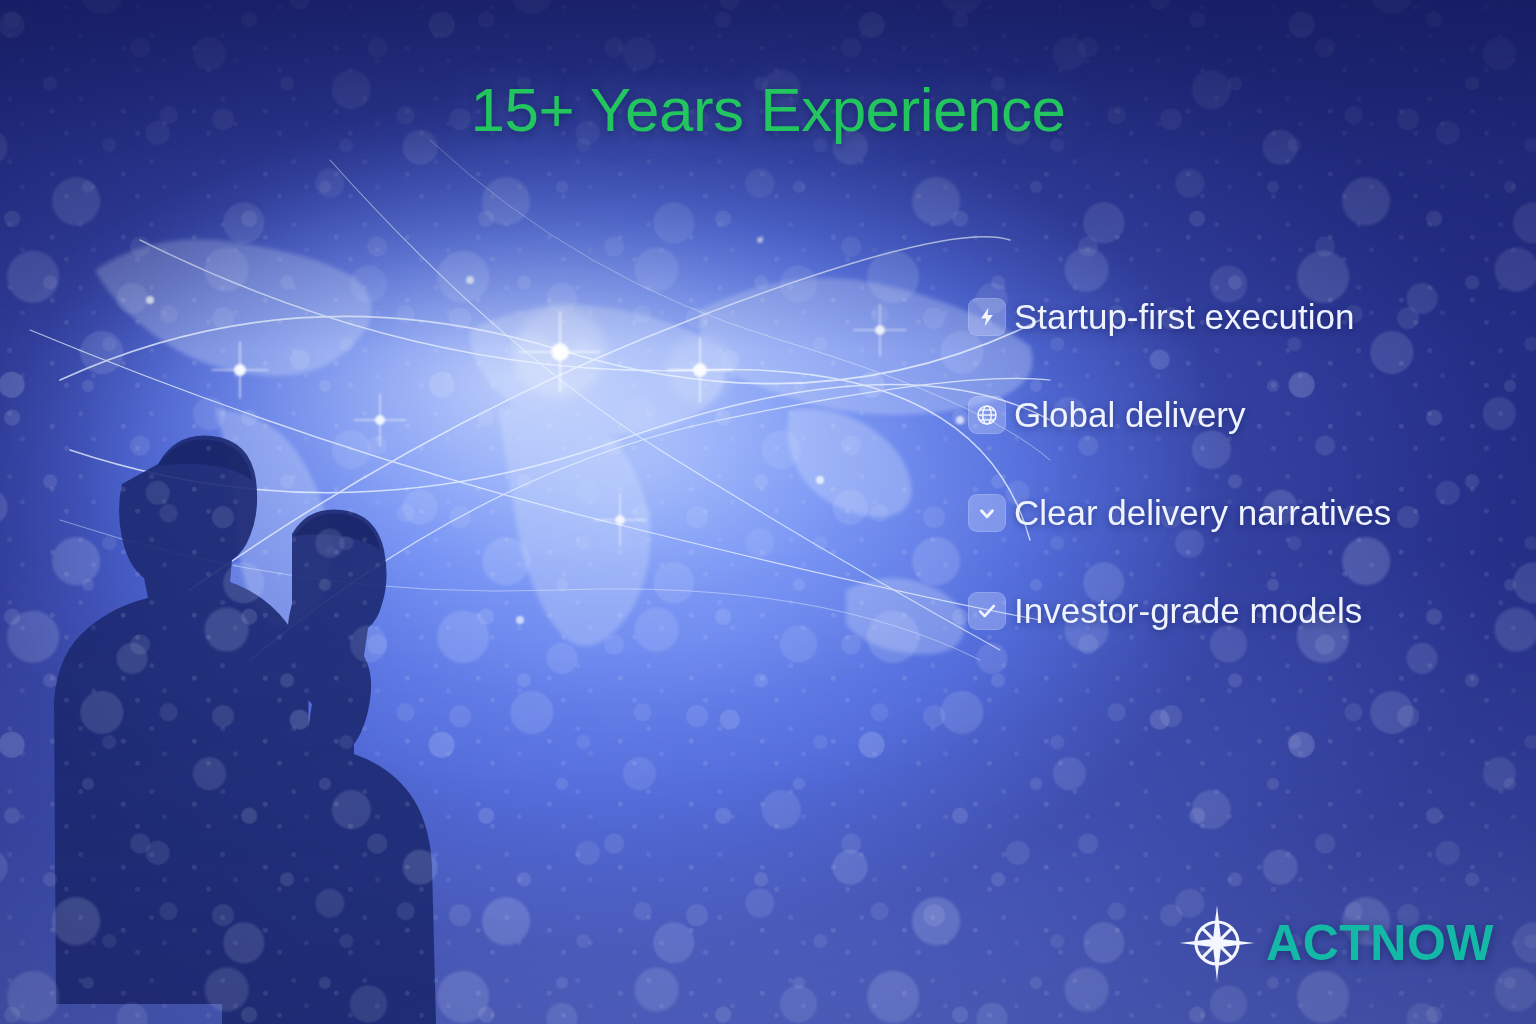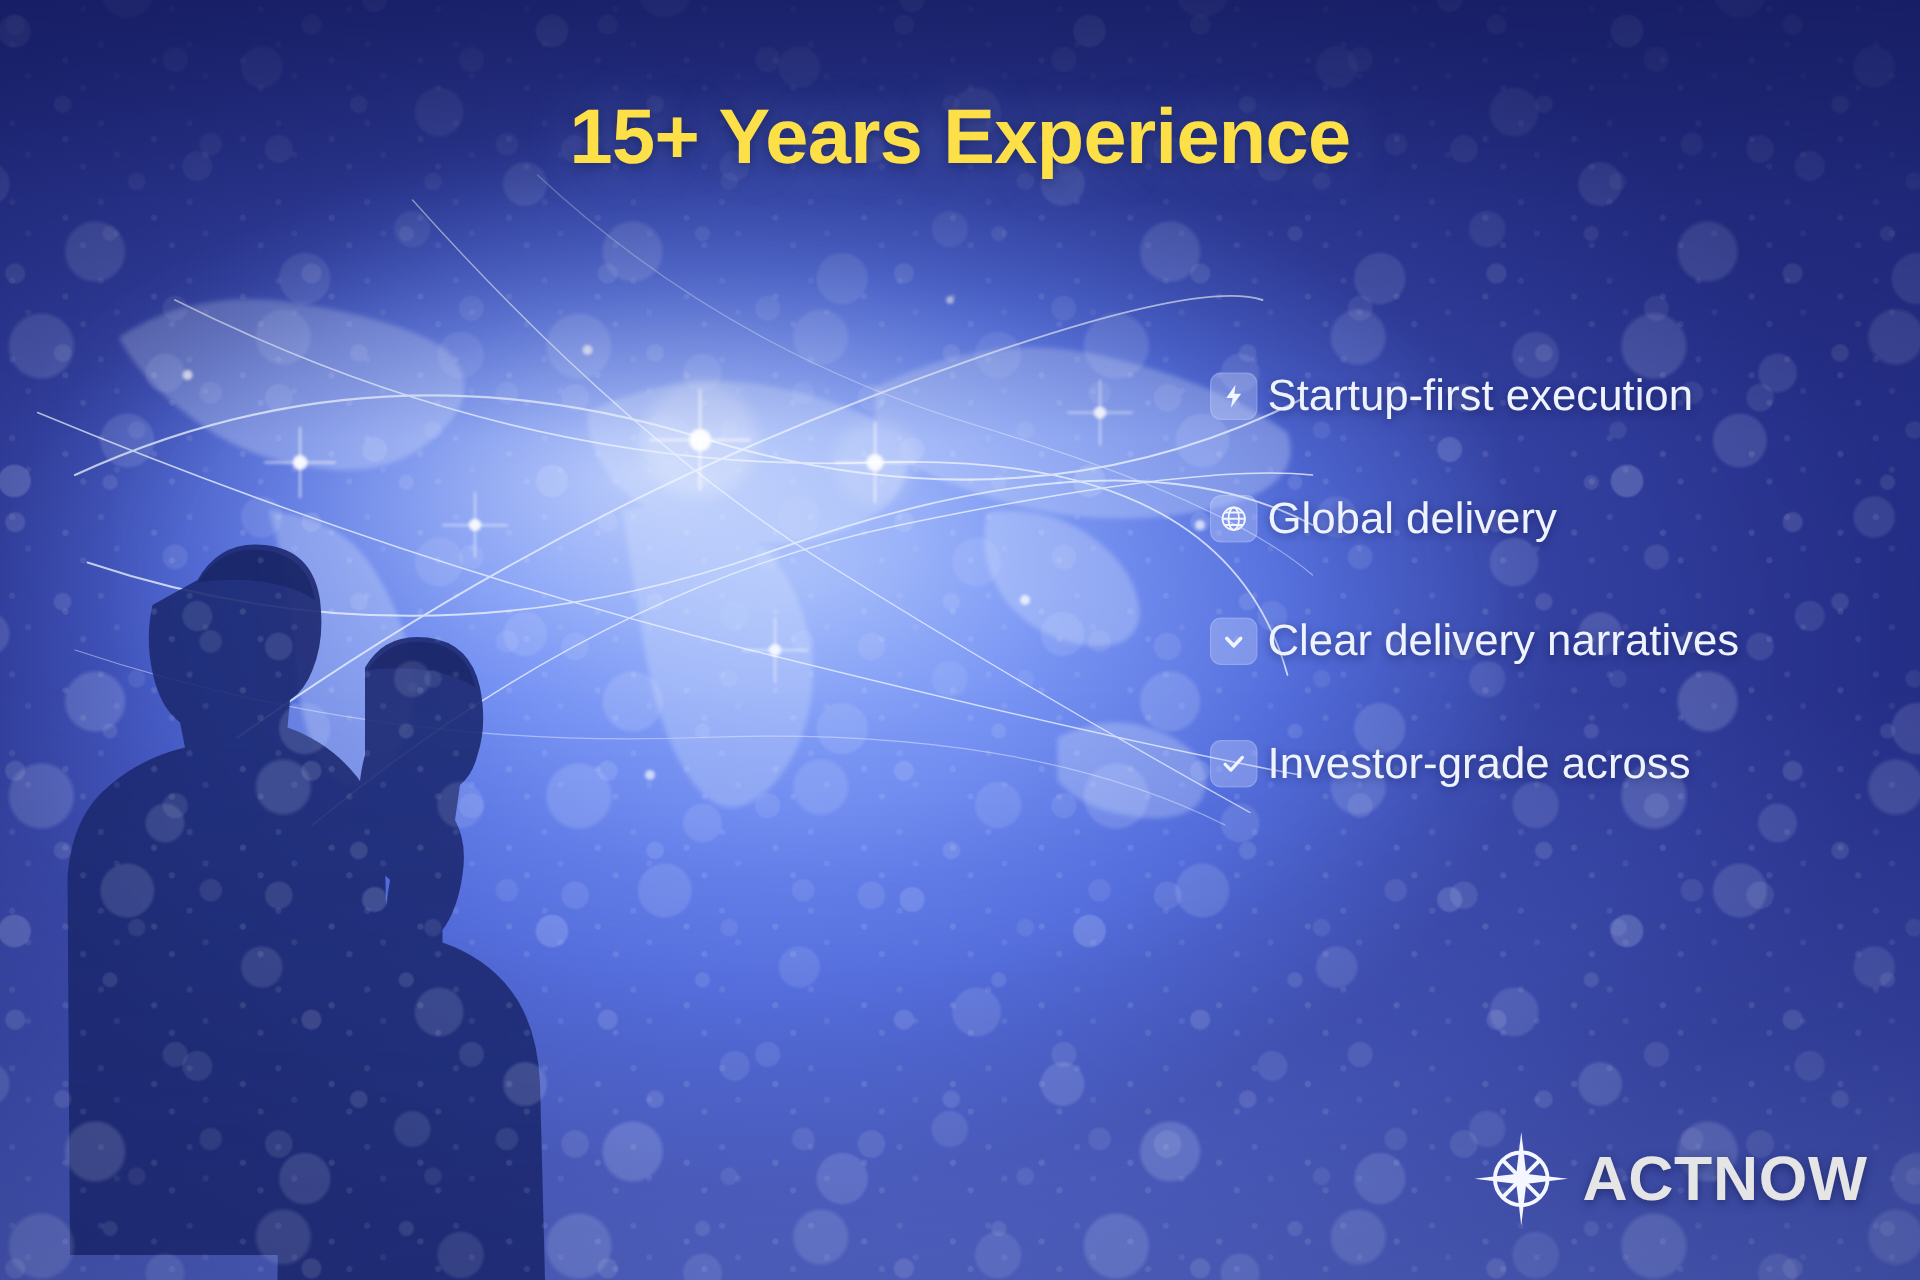--- a/index.html
+++ b/index.html
@@ -108,23 +108,23 @@
   .world-map { position: absolute; left: 0; top: 120px; width: 1060px; height: 560px; }
   .silhouettes { position: absolute; left: 40px; bottom: 0; width: 420px; height: 640px; }
 
   
   .title {
     position: absolute;
     left: 0; right: 0;
     top: 74px;
     text-align: center;
     font-size: 62px;
-    font-weight: 700;
+    font-weight: 400;
     letter-spacing: -0.5px;
-    color: #fde047;
+    color: #22c55e;
     text-shadow: 0 2px 10px rgba(10,18,70,0.55), 0 0 40px rgba(160,190,255,0.35);
   }
 
   .bullets {
     position: absolute;
     left: 968px;
     top: 268px;
     width: 520px;
   }
   .bullet-row {
@@ -159,21 +159,21 @@
     bottom: 42px;
     display: flex;
     align-items: center;
     gap: 10px;
   }
   .logo-mark { width: 78px; height: 78px; display: block; }
   .logo-text {
     font-size: 50px;
     font-weight: 700;
     letter-spacing: 0.5px;
-    color: #e5e5e5;
+    color: #14b8a6;
     text-shadow: 0 2px 8px rgba(12,20,70,0.5);
   }
 </style>
 </head>
 <body>
 
 <div id="slide">
 
   <div class="bg-base"></div>
   <div class="bg-glow-center"></div>
@@ -307,21 +307,21 @@
       </span>
       <span class="bullet-label">Clear delivery narratives</span>
     </div>
 
     <div class="bullet-row">
       <span class="bullet-icon">
         <svg width="22" height="22" viewBox="0 0 24 24" fill="none" stroke="#f0f5ff" stroke-width="2.8" stroke-linecap="round" stroke-linejoin="round">
           <path d="M4.5 12.5 L9.5 17.5 L19.5 6.5"></path>
         </svg>
       </span>
-      <span class="bullet-label">Investor-grade across</span>
+      <span class="bullet-label">Investor-grade models</span>
     </div>
 
   </div>
 
   <div class="logo">
     <svg class="logo-mark" viewBox="0 0 100 100">
       <g fill="none" stroke="#f4f7ff" stroke-width="4">
         <circle cx="50" cy="50" r="27"></circle>
         <path d="M30 30 L70 70 M70 30 L30 70"></path>
       </g>

